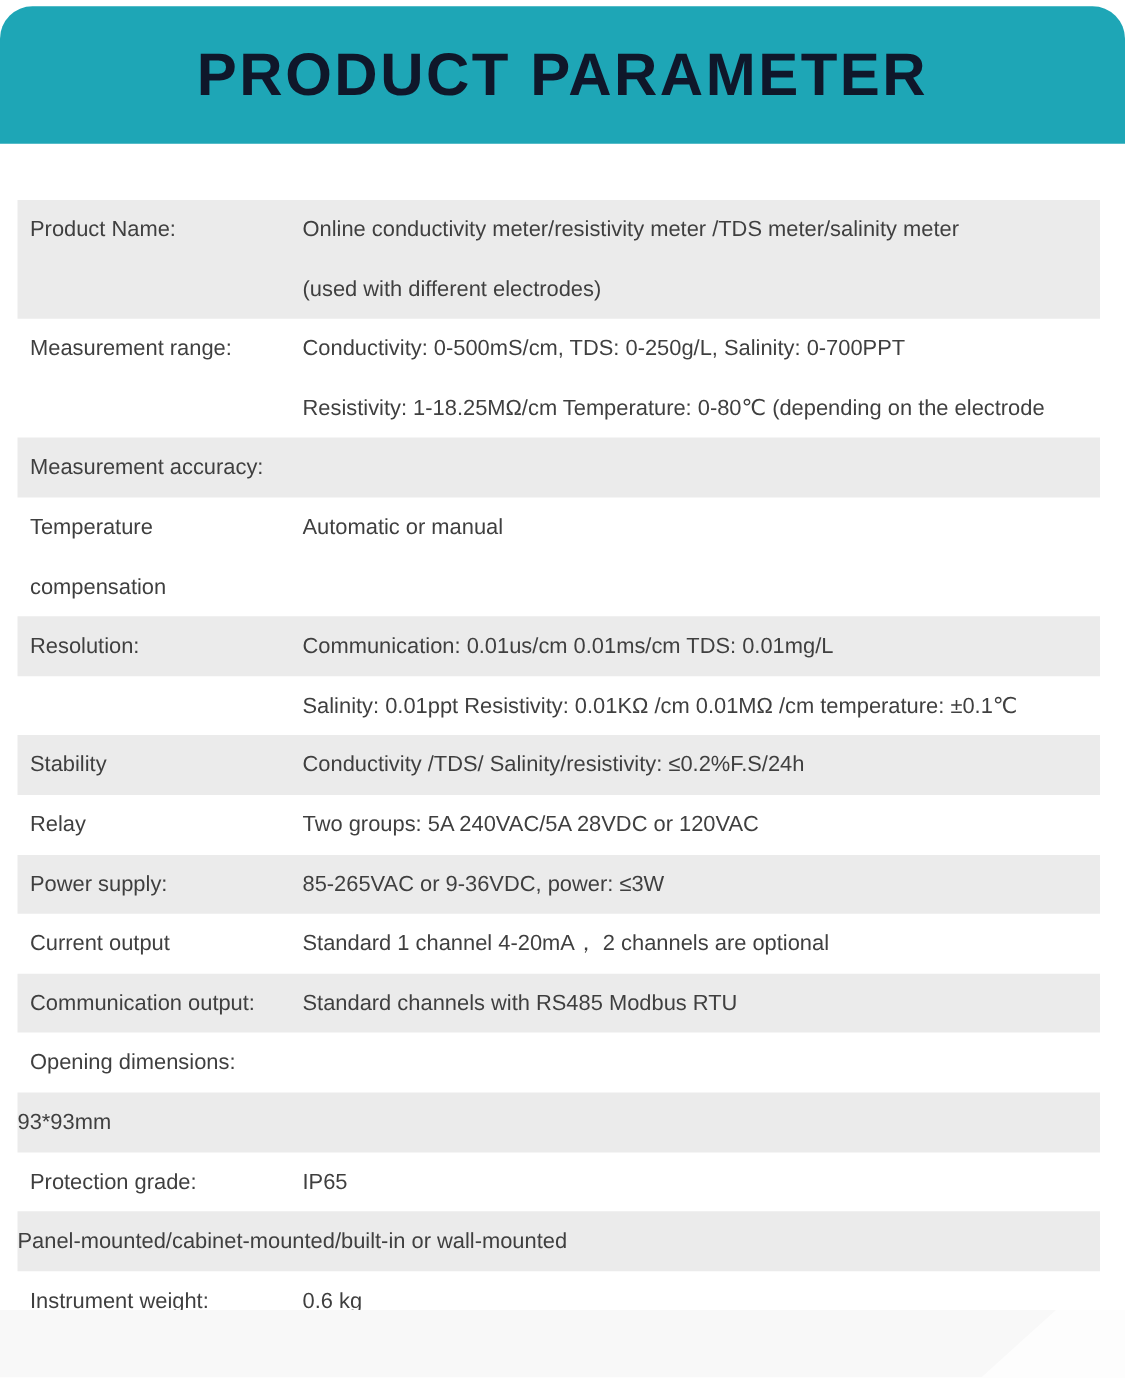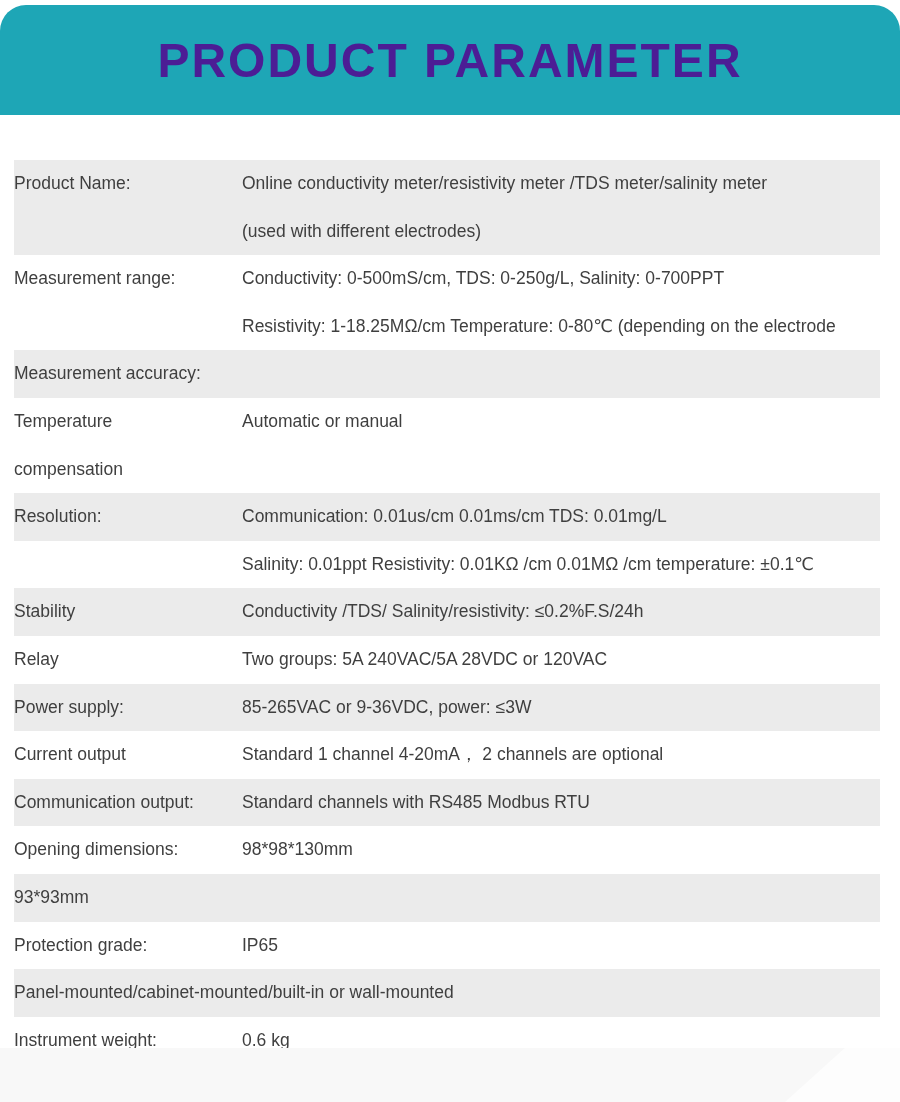--- a/index.html
+++ b/index.html
@@ -25,21 +25,21 @@
     left: 0;
     width: 900px;
     height: 110px;
     background: var(--banner-color, #1ea6b6);
     border-radius: 26px 26px 0 0;
     display: flex;
     align-items: center;
     justify-content: center;
   }
   .banner-title {
-    color: #4c1d95;
+    color: #0f172a;
     font-size: 48px;
     font-weight: 700;
     letter-spacing: 2px;
     white-space: nowrap;
   }
   
   .spec-table {
     position: absolute;
     top: 160px;
     left: 14px;
@@ -52,20 +52,21 @@
   .row.shaded {
     background: var(--shade-color, #ebebeb);
   }
   .cell {
     display: flex;
     flex-direction: column;
   }
   .cell.label {
     width: 228px;
     flex: 0 0 228px;
+    padding-left: 10px;
     box-sizing: border-box;
   }
   .cell.value {
     flex: 1 1 auto;
     min-width: 0;
   }
   .line {
     height: 47.6px;
     line-height: 47.6px;
     font-size: 17.5px;
@@ -188,23 +189,20 @@
           <div class="line">Communication output:</div>
         </div>
         <div class="cell value">
           <div class="line">Standard channels with RS485 Modbus RTU</div>
         </div>
       </div>
       <div class="row">
         <div class="cell label">
           <div class="line">Opening dimensions:</div>
         </div>
-        <div class="cell value">
-          <div class="line">98*98*130mm</div>
-        </div>
       </div>
       <div class="row shaded">
         <div class="cell value">
           <div class="line">93*93mm</div>
         </div>
       </div>
       <div class="row">
         <div class="cell label">
           <div class="line">Protection grade:</div>
         </div>

